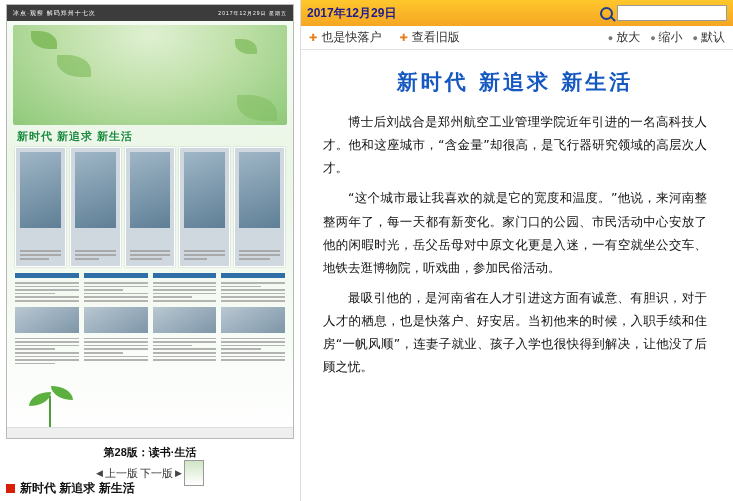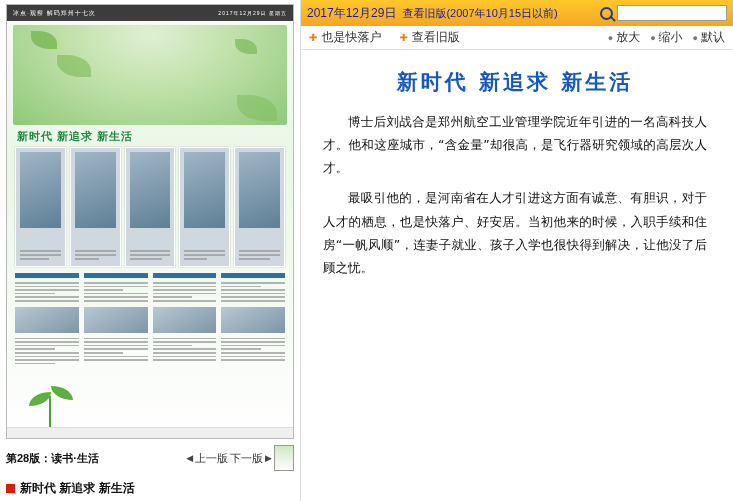--- a/index.html
+++ b/index.html
@@ -175,20 +175,21 @@
     border-top: 1px solid #ddd;
   }
   .left-bottom-bar {
     margin-top: 6px;
     width: 288px;
     display: flex;
     align-items: center;
     justify-content: space-between;
     font-size: 11px;
     color: #222;
+    flex-direction: column;
   }
   .sec-label {
     font-weight: bold;
     color: #111;
     font-size: 11px;
   }
   .pager {
     display: flex;
     align-items: center;
     gap: 2px;
@@ -240,21 +241,21 @@
     background: #f5a700;
     background: linear-gradient(180deg,#ffc72c 0%, #f5a623 100%);
     display: flex;
     align-items: center;
     padding: 0 6px;
     box-sizing: border-box;
     gap: 6px;
   }
   .topdate {
     font-size: 12px;
-    font-weight: normal;
+    font-weight: bold;
     color: #1c1c8f;
     white-space: nowrap;
   }
   .oldpaper-link {
     font-size: 11px;
     color: #1a1a8c;
     text-decoration: none;
     white-space: nowrap;
   }
   .search-wrap {
@@ -508,21 +509,20 @@
     <div class="left-footer">
       <span class="red-sq"></span>
       <span class="left-footer-text">新时代 新追求 新生活</span>
     </div>
   </div>
 
   <div class="right-col">
 
     <div class="topbar">
       <span class="topdate">2017年12月29日</span>
-      <a class="oldpaper-link" href="#">查看旧版(2007年10月15日以前)</a>
       <div class="search-wrap">
         <span class="search-icon"></span>
         <input class="search-input" type="text" placeholder="" style="">
       </div>
     </div>
 
     <div class="navbar">
       <span class="nav-item">
         <span class="bullet-plus">✚</span>
         <span>也是快落户</span>
@@ -544,17 +544,18 @@
         <span class="zi">
           <span class="dot">●</span>
           <span>默认</span>
         </span>
       </div>
     </div>
 
     <div class="article">
       <div class="headline">新时代 新追求 新生活</div>
       <p class="para">博士后刘战合是郑州航空工业管理学院近年引进的一名高科技人才。他和这座城市，“含金量”却很高，是飞行器研究领域的高层次人才。</p>
+      <p class="para">“这个城市最让我喜欢的就是它的宽度和温度。”他说，来河南整整两年了，每一天都有新变化。家门口的公园、市民活动中心安放了他的闲暇时光，岳父岳母对中原文化更是入迷，一有空就坐公交车、地铁去逛博物院，听戏曲，参加民俗活动。</p>
       <p class="para">最吸引他的，是河南省在人才引进这方面有诚意、有胆识，对于人才的栖息，也是快落户、好安居。当初他来的时候，入职手续和住房“一帆风顺”，连妻子就业、孩子入学也很快得到解决，让他没了后顾之忧。</p>
 
     </div>
   </div>
 </div>
 
 </body></html>

